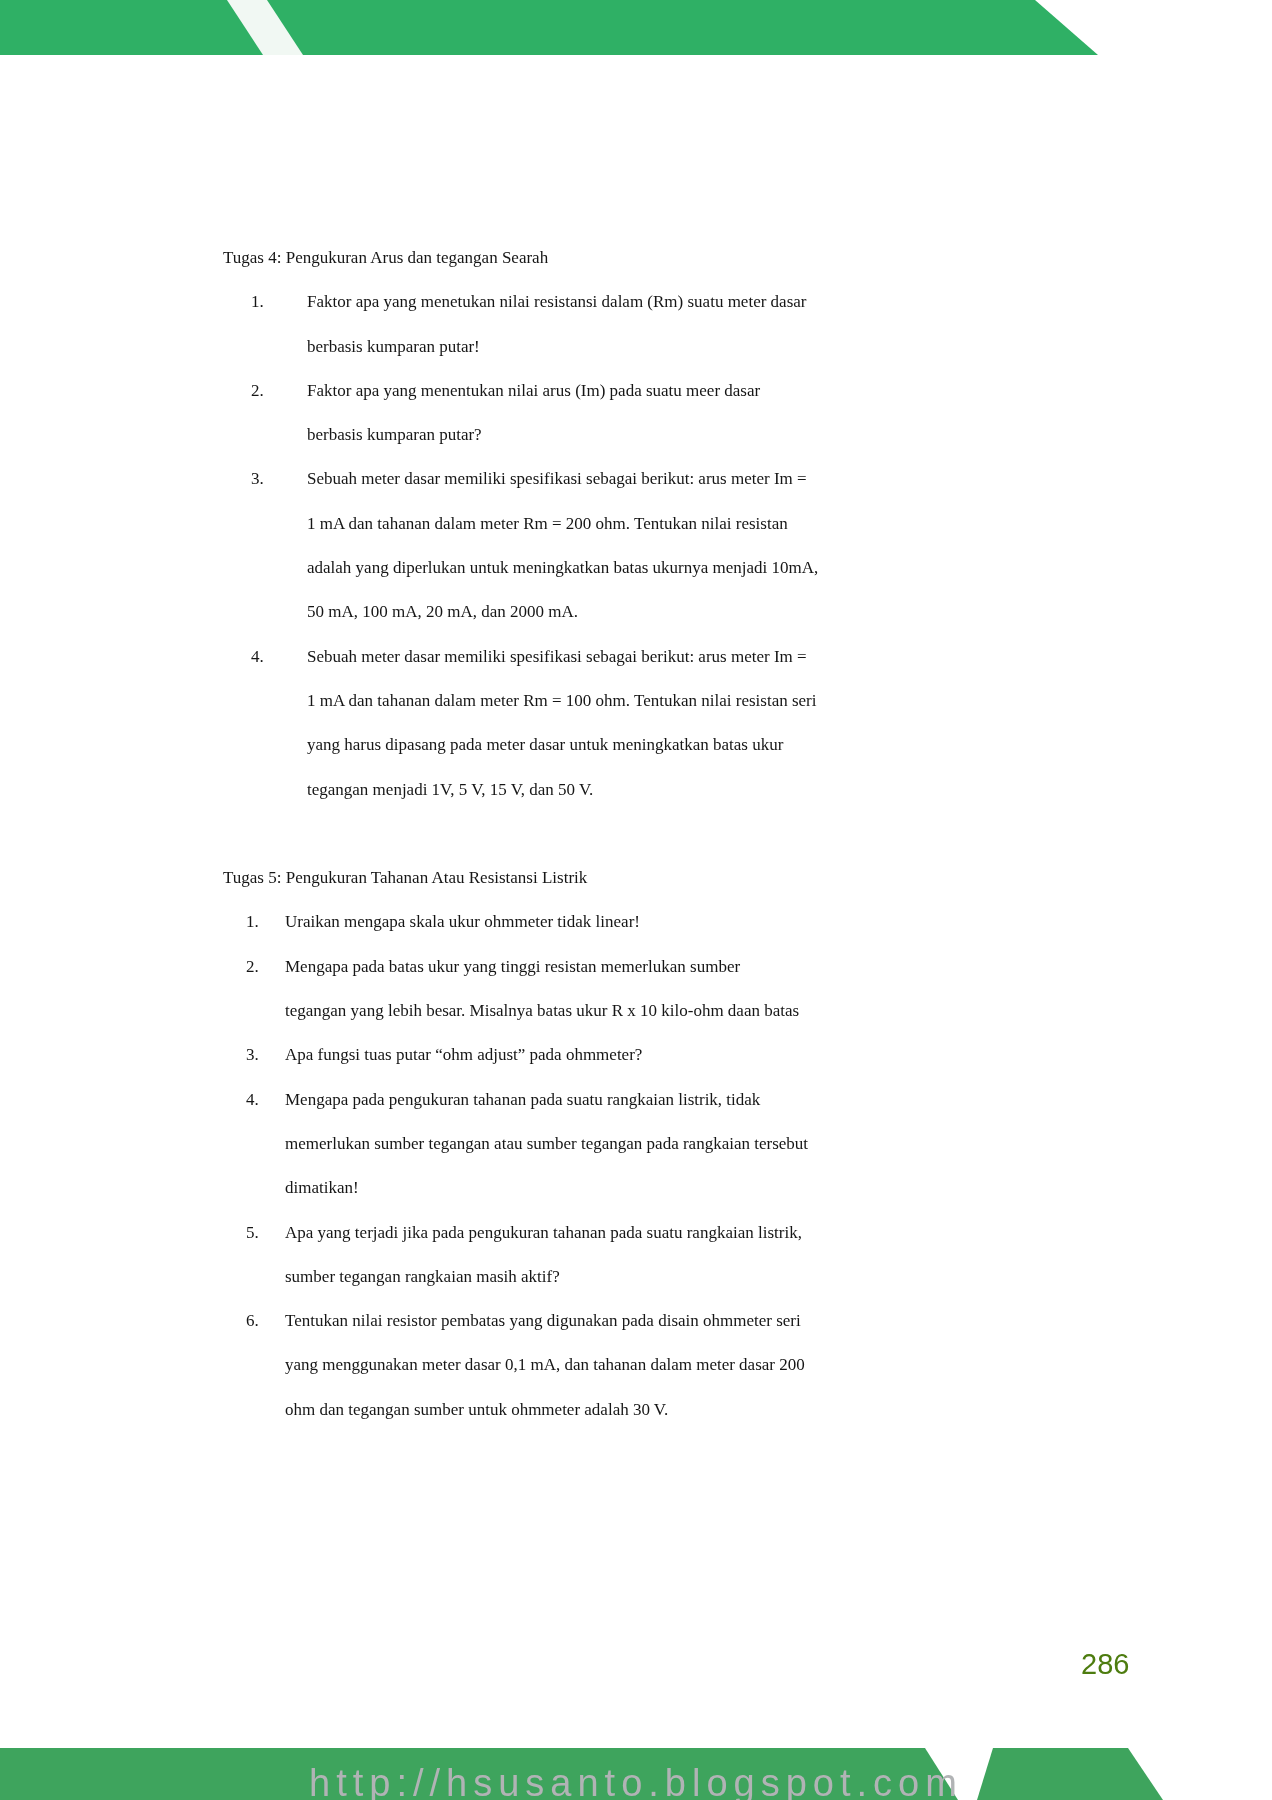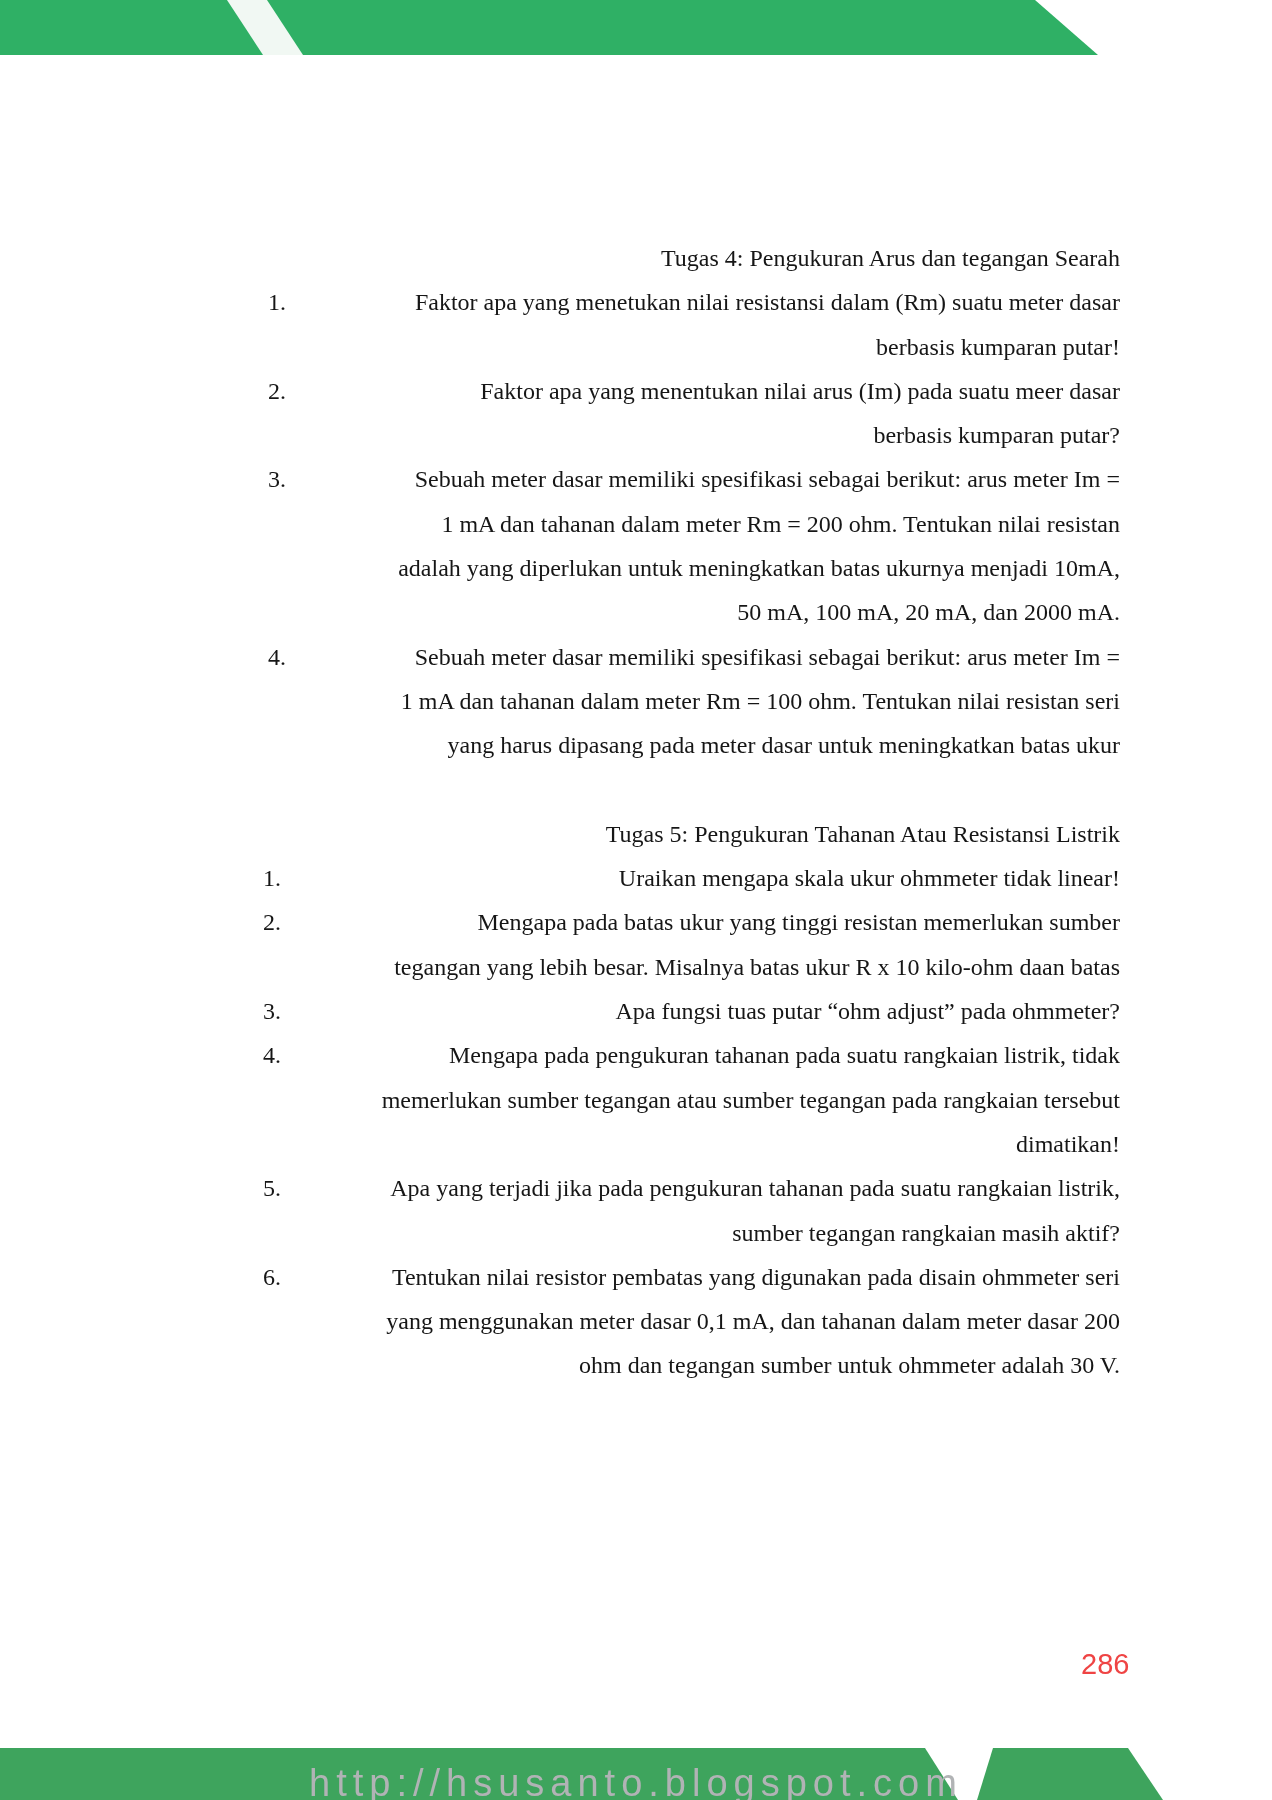--- a/index.html
+++ b/index.html
@@ -21,42 +21,41 @@
     left:309px; top:1762px;
     font-family:"Liberation Sans", sans-serif;
     font-size:38px; line-height:42px;
     letter-spacing:6px;
     white-space:nowrap;
     z-index:5;
   }
   
   .content {
     position:absolute;
-    left:240px; top:236px;
+    left:223px; top:236px;
     width:880px;
-    font-size:24px;
+    font-size:17px;
     line-height:44.3px;
-    text-align:right;
   }
   .section-heading { line-height:44.3px; }
   .spacer { height:44.3px; }
   .item { position:relative; }
   .item .num { position:absolute; top:0; }
   .t4 .num { left:28px; }
   .t4 .lines { margin-left:84px; }
   .t5 .num { left:23px; }
   .t5 .lines { margin-left:62px; }
   .lines div { line-height:44.3px; white-space:nowrap; }
   
   .page-number {
     position:absolute;
     left:1081px; top:1650px;
     font-family:"Liberation Sans", sans-serif;
     font-size:29px; line-height:29px;
-    color:#ef4444;
+    color:#4d7c0f;
   }
 </style>
 </head>
 <body>
 
 <div class="page">
 
   <svg class="banner-svg banner-top" width="1272" height="55" viewBox="0 0 1272 55">
     <polygon points="0,0 1035,0 1098,55 0,55" fill="#2fb065"></polygon>
     <polygon points="227,0 267,0 303,55 263,55" fill="#f1f8f3"></polygon>
@@ -91,20 +90,21 @@
         <div>50 mA, 100 mA, 20 mA, dan 2000 mA.</div>
       </div>
     </div>
 
     <div class="item t4">
       <span class="num">4.</span>
       <div class="lines">
         <div>Sebuah meter dasar memiliki spesifikasi sebagai berikut: arus meter Im =</div>
         <div>1 mA dan tahanan dalam meter Rm = 100 ohm. Tentukan nilai resistan seri</div>
         <div>yang harus dipasang pada meter dasar untuk meningkatkan batas ukur</div>
+        <div>tegangan menjadi 1V, 5 V, 15 V, dan 50 V.</div>
       </div>
     </div>
 
     <div class="spacer"></div>
 
     <div class="section-heading">Tugas 5: Pengukuran Tahanan Atau Resistansi Listrik</div>
 
     <div class="item t5">
       <span class="num">1.</span>
       <div class="lines">

